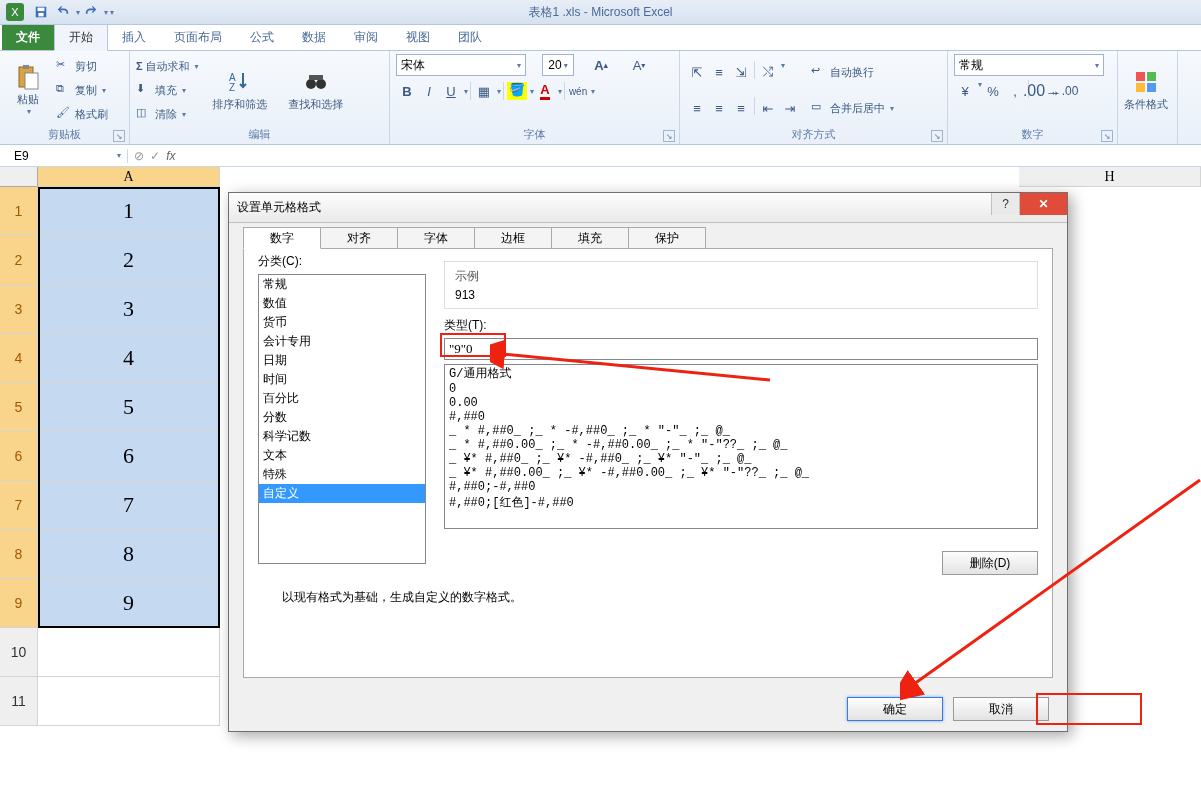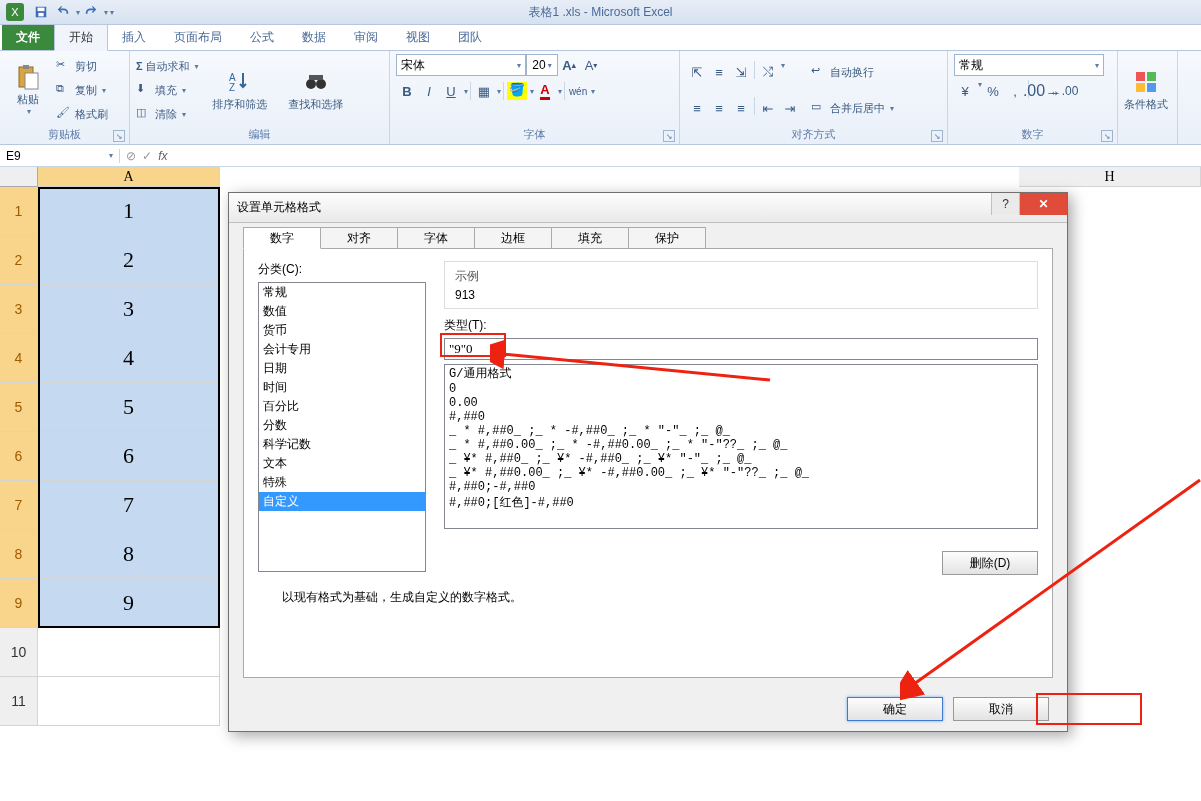--- a/index.html
+++ b/index.html
@@ -27,21 +27,21 @@
 .srow { display:flex; align-items:center; font-size:11px; color:#3b5a82; height:22px; gap:3px; }
 .srow .icn { width:16px; height:16px; display:inline-block; }
 .dd { font-size:8px; color:#5b7aa8; margin-left:2px; }
 
 .fontbox, .sizebox { background:#fff; border:1px solid #a0b4d0; height:22px; display:flex; align-items:center; padding:0 4px; font-size:12px; }
 .fontbox { width:130px; }
 .sizebox { width:32px; justify-content:center; }
 .ibtn { width:22px; height:22px; border:1px solid transparent; display:flex; align-items:center; justify-content:center; font-size:13px; color:#3b5a82; }
 .sep { width:1px; height:18px; background:#c9d6e8; margin:0 2px; }
 
-.namebox-row { height:22px; background:#fff; border-bottom:1px solid #c9d6e8; display:flex; align-items:center; }
+.namebox-row { height:22px; background:#fff; border-bottom:1px solid #c9d6e8; display:flex; align-items:center;padding-left:8px; }
 .namebox { width:120px; border-right:1px solid #c9d6e8; font-size:12px; padding:0 6px; display:flex; align-items:center; justify-content:space-between; }
 .fx-area { display:flex; align-items:center; padding:0 6px; gap:6px; font-size:12px; color:#666; }
 
 .sheet { position:relative; display:flex; }
 .rownums { width:38px; }
 .rowh, .cell, .colh { border-right:1px solid #d4d4d4; border-bottom:1px solid #d4d4d4; font-size:14px; display:flex; align-items:center; justify-content:center; }
 .colh { height:20px; background:#efefef; font-family:"SimSun"; }
 .rowh { height:49px; background:#efefef; color:#333; }
 .cell { height:49px; font-family:"SimSun"; font-size:22px; }
 .corner { width:38px; height:20px; background:#efefef; border-right:1px solid #aaa; border-bottom:1px solid #aaa; }
@@ -54,21 +54,21 @@
 .dialog { position:absolute; left:228px; top:192px; width:840px; height:540px; background:#f0f0f0; border:1px solid #707070; box-shadow:4px 4px 14px rgba(0,0,0,0.35); }
 .dlg-title { height:30px; background:linear-gradient(#fdfdfd,#e9e9e9); border-bottom:1px solid #c0c0c0; display:flex; align-items:center; padding:0 8px; font-size:12px; position:relative; }
 .dlg-title .winbtns { position:absolute; right:0; top:0; display:flex; height:22px; }
 .dlg-title .wb { width:30px; display:flex; align-items:center; justify-content:center; font-size:12px; color:#333; border-left:1px solid #c0c0c0; }
 .dlg-title .wb.help { width:28px; background:#eaeaea; }
 .dlg-title .wb.close { width:48px; background:#e04b3a; color:#fff; font-weight:bold; }
 .dtabs { margin:4px 0 0 14px; }
 .dtabs .row { display:flex; }
 .dtab { width:78px; height:22px; border:1px solid #aaa; background:#f4f4f4; font-size:12px; display:flex; align-items:center; justify-content:center; margin-right:-1px; }
 .dtab.active { background:#fff; border-bottom:1px solid #fff; position:relative; z-index:2; }
-.dtab-panel { border:1px solid #aaa; background:#fff; margin:-1px 14px 0 14px; height:430px; padding:12px 14px; position:relative; }
+.dtab-panel { border:1px solid #aaa; background:#fff; margin:-1px 14px 0 14px; height:430px; padding:4px 14px; position:relative; }
 
 .lab { font-size:12px; margin-bottom:4px; display:block; }
 .catlist { width:168px; height:290px; border:1px solid #828790; background:#fff; font-size:12px; overflow-y:scroll; }
 .catlist div { padding:1px 4px; }
 .catlist .sel { background:#3399ff; color:#fff; }
 
 .rightcol { position:absolute; left:200px; top:12px; right:14px; }
 .samplebox { border:1px solid #ddd; padding:6px 10px; font-size:12px; background:#fff; margin-bottom:8px; }
 .samplebox .sl { color:#555; margin-bottom:3px; }
 .typein { width:100%; border:1px solid #828790; font-size:13px; font-family:"SimSun"; padding:2px 4px; background:#fff; }
@@ -191,21 +191,21 @@
               <rect x="6" y="6" width="14" height="5" fill="#555"></rect>
             </svg></span>
         <span>查找和选择</span>
       </div>
     </div>
     <div class="grplabel">编辑</div>
   </div>
 
   <div class="rgroup" style="width:290px">
     <div class="body" style="flex-direction:column;gap:4px">
-      <div style="display:flex;gap:0;align-items:flex-end">
+      <div style="display:flex;gap:16px;align-items:flex-end">
         <div class="fontbox">
             <span>宋体</span>
             <span class="dd" style="margin-left:auto">▾</span>
           </div>
         <div class="sizebox">
             <span>20</span>
             <span class="dd">▾</span>
           </div>
         <div class="ibtn" style="font-weight:bold">A<sup style="font-size:8px">▴</sup></div>
         <div class="ibtn">A<sup style="font-size:8px">▾</sup></div>

